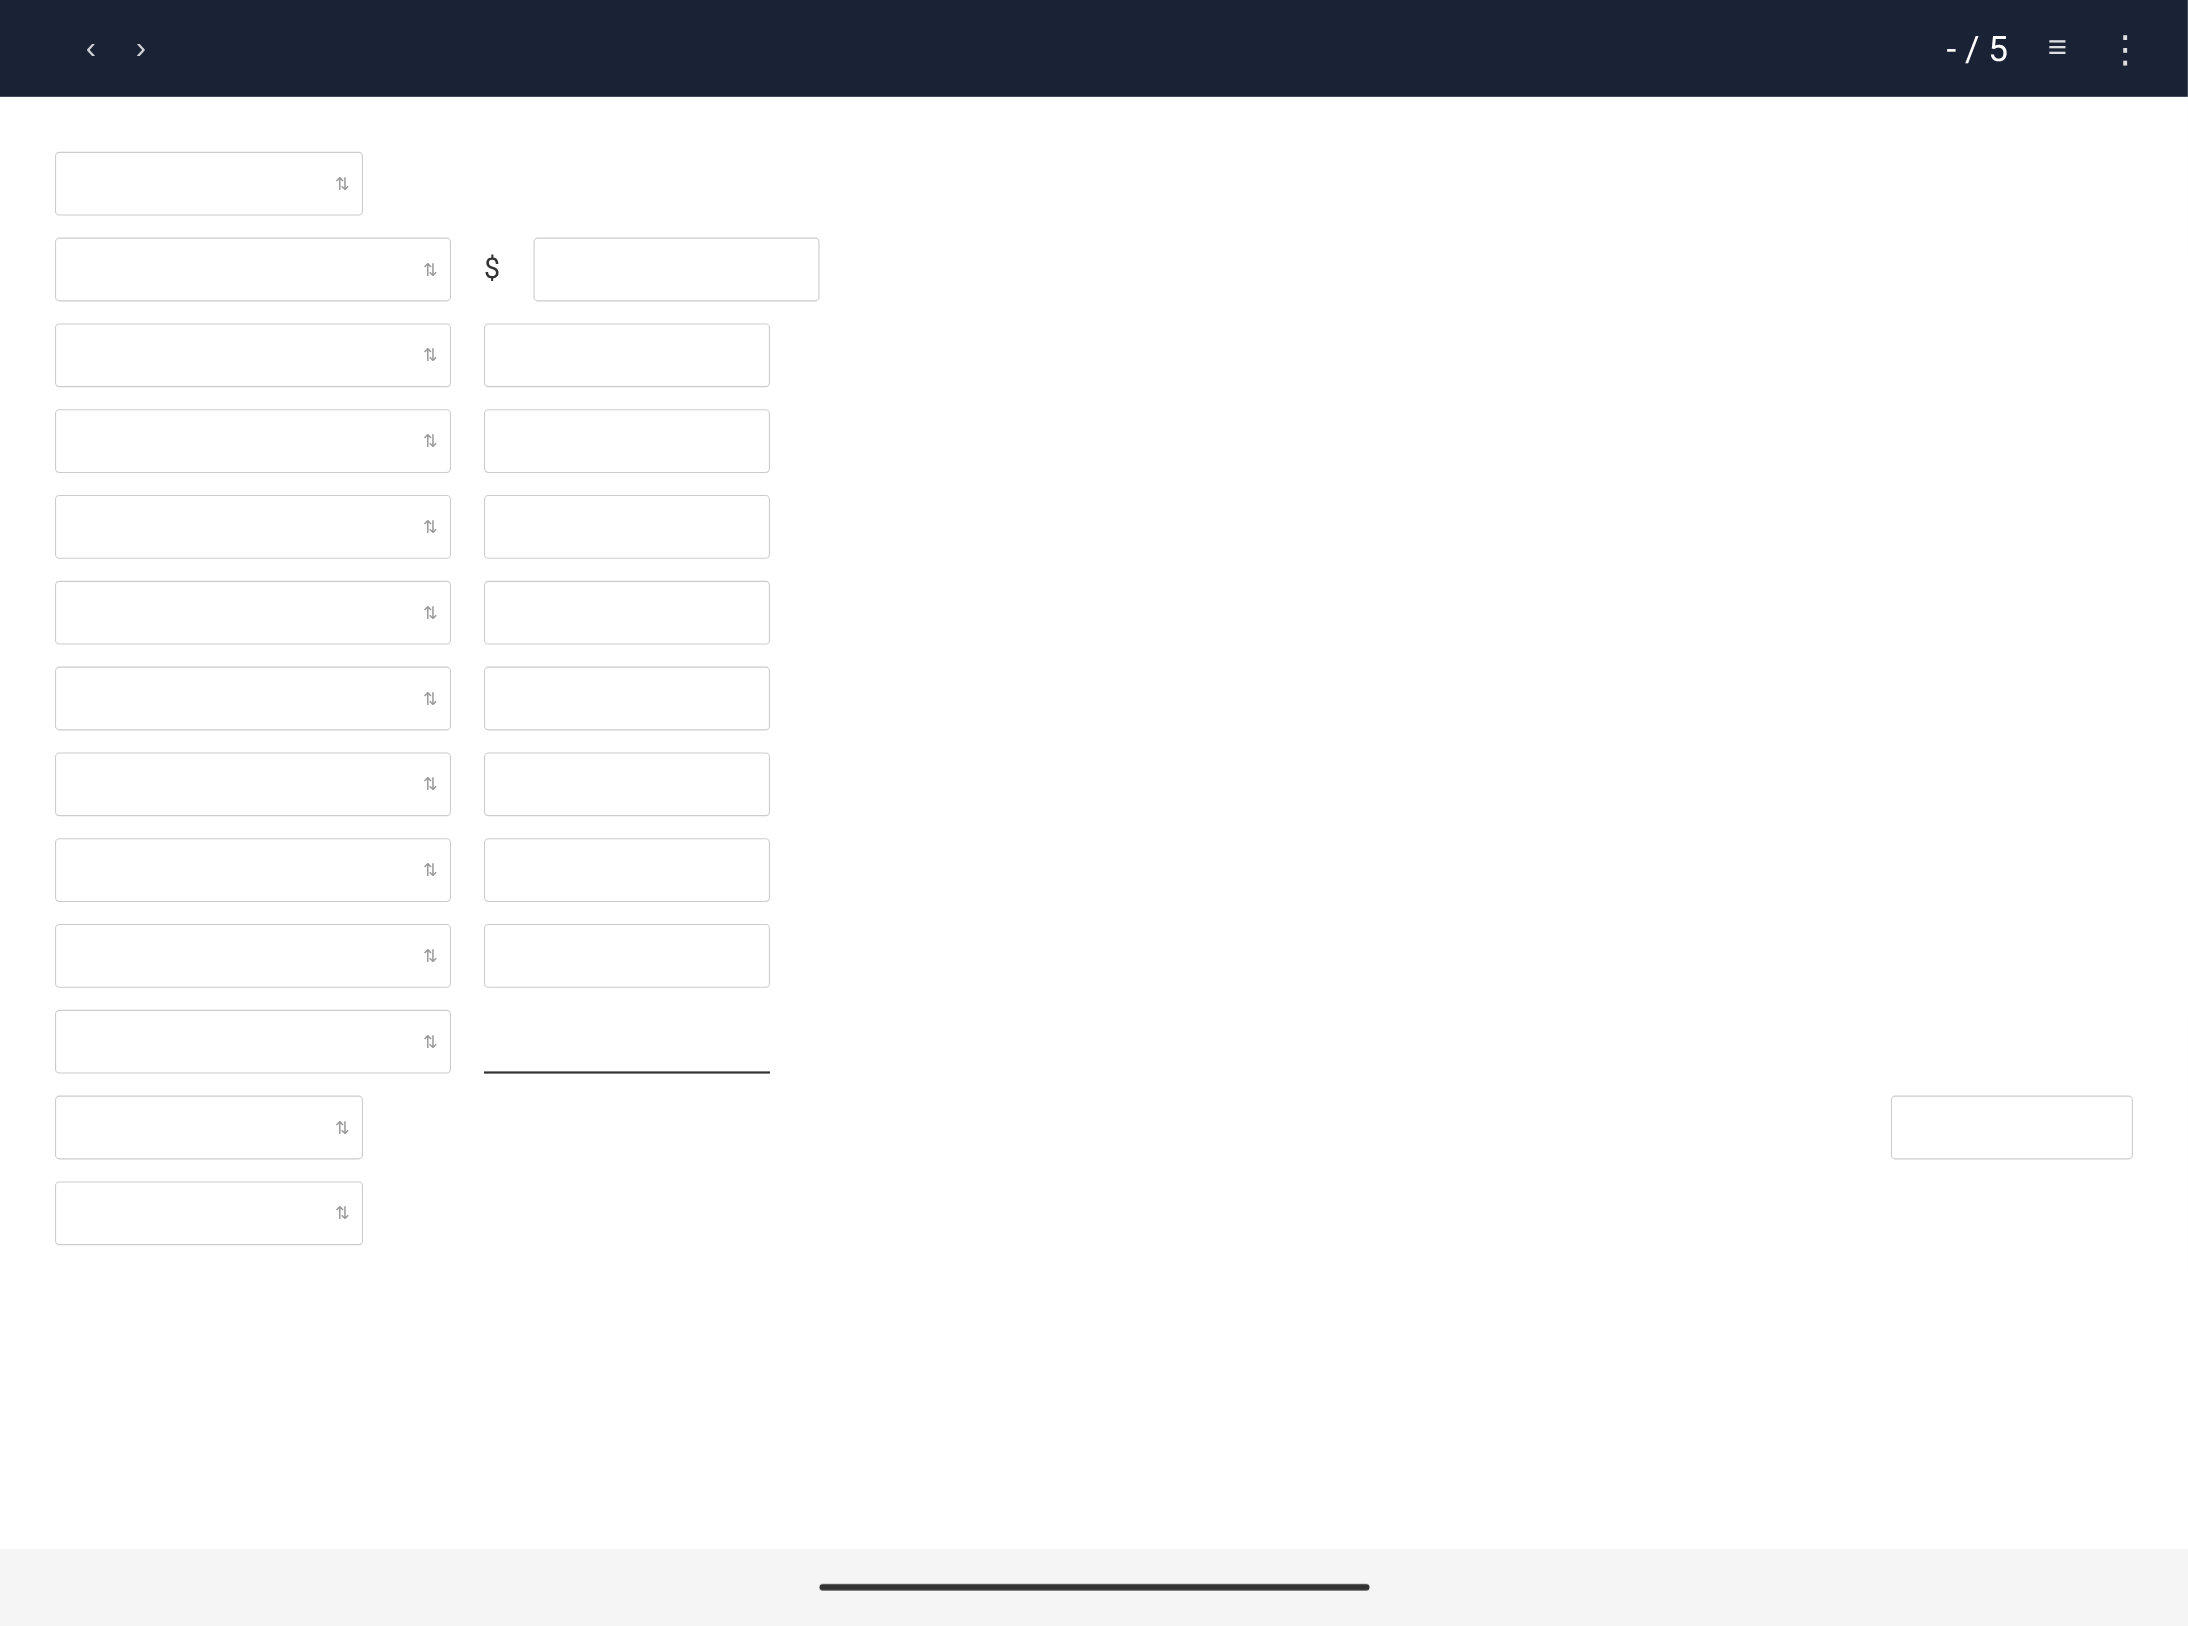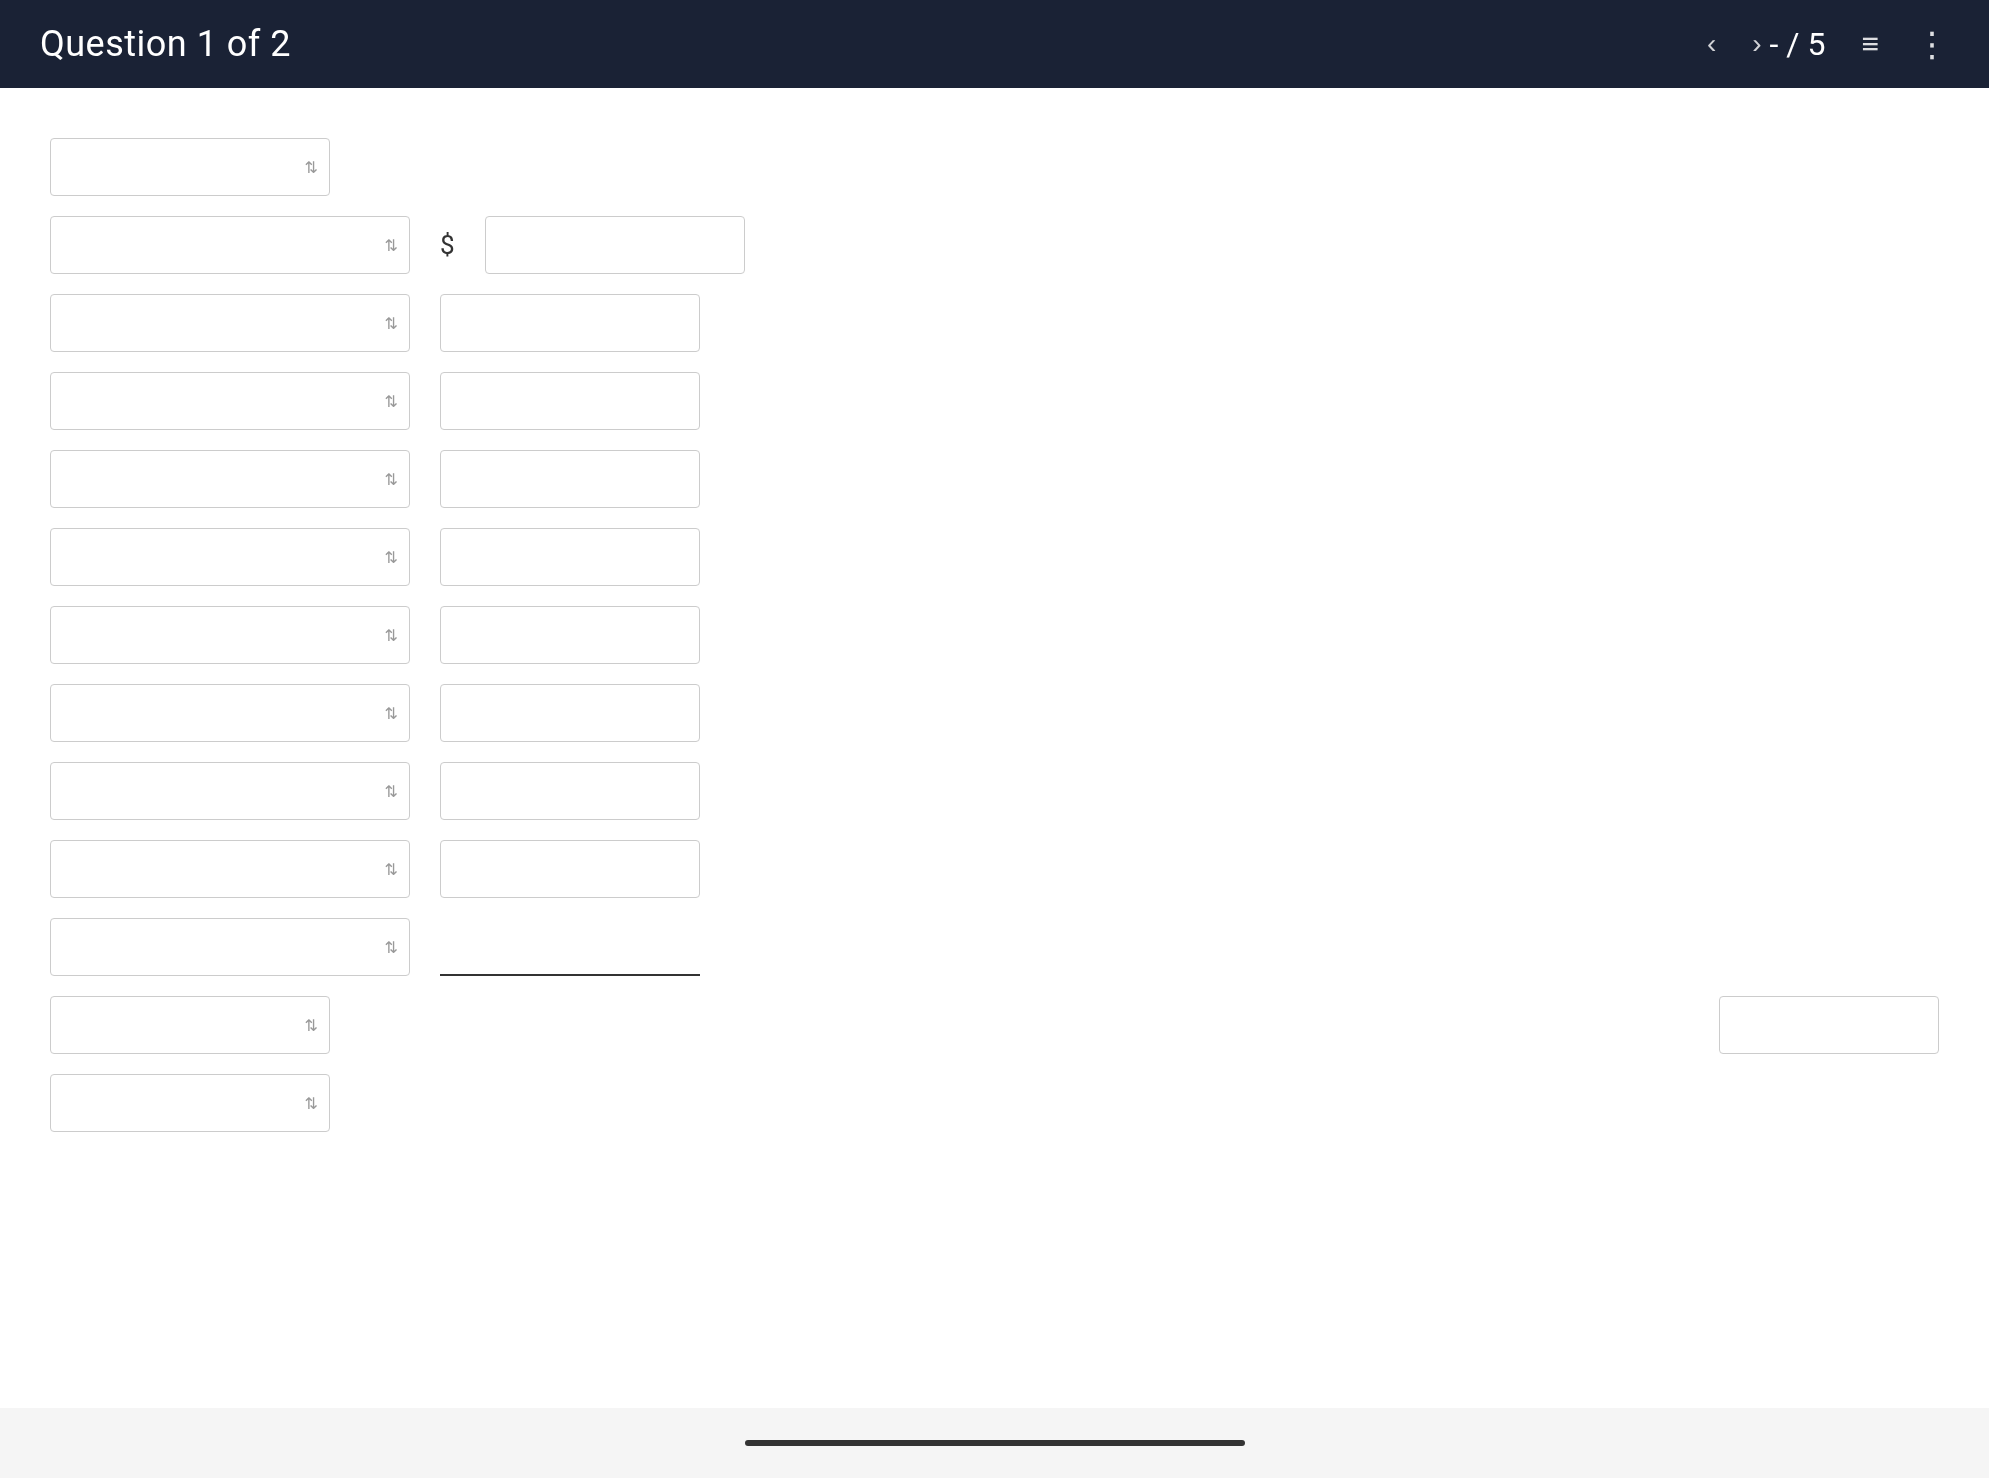--- a/index.html
+++ b/index.html
@@ -247,21 +247,20 @@
     }
 
     .spacer {
       flex: 1;
     }
   </style>
 </head>
 <body>
 
 <div class="header">
-  <span class="header-title">Question 1 of 2</span>
   <div class="header-nav">
     <button class="nav-btn">‹</button>
     <button class="nav-btn">›</button>
   </div>
   <div class="header-right">
     <span class="score-text">- / 5</span>
     <button class="list-icon-btn">≡</button>
     <button class="more-icon-btn">⋮</button>
   </div>
 </div>

